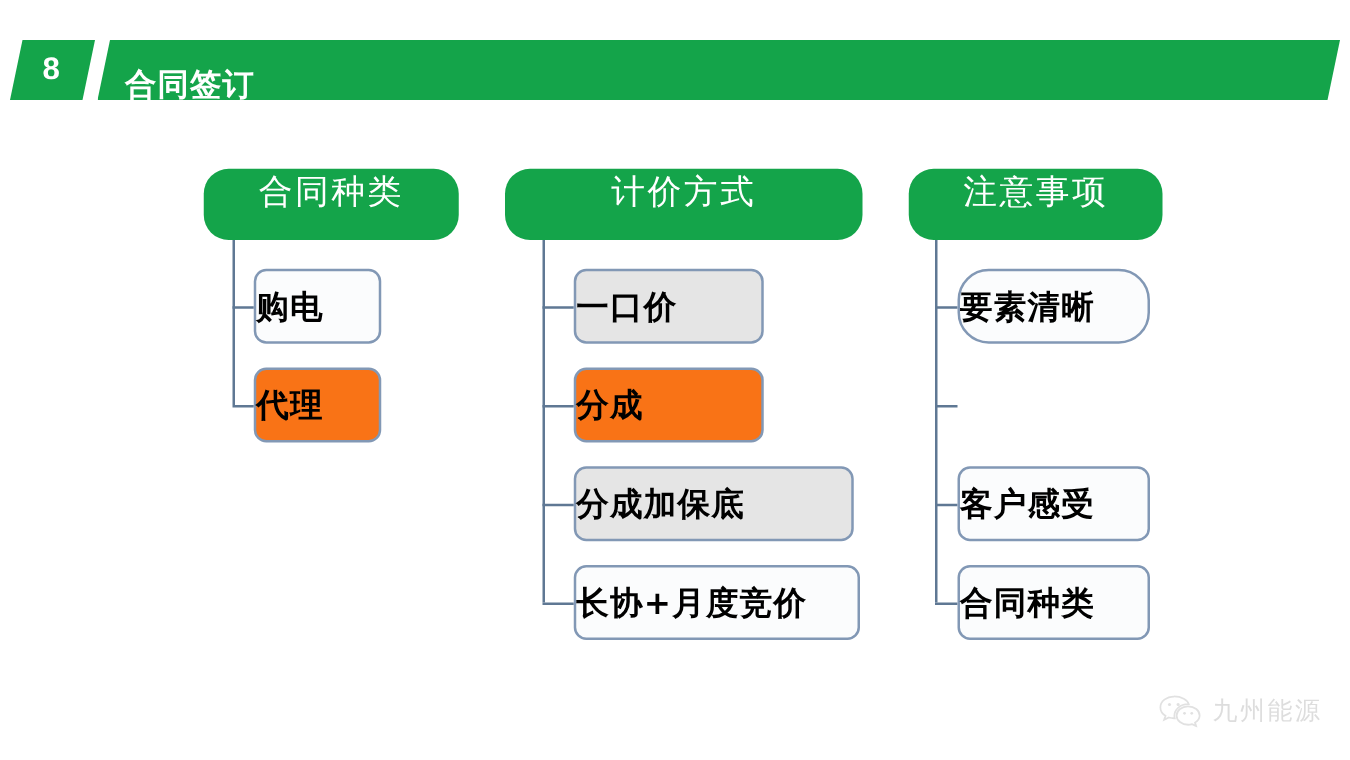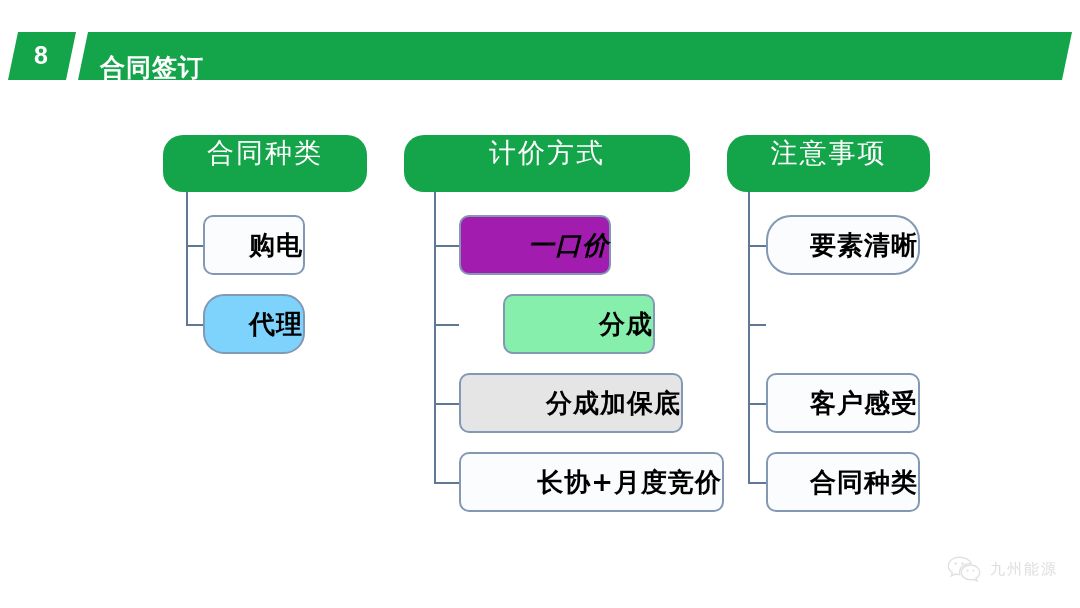--- a/index.html
+++ b/index.html
@@ -96,21 +96,21 @@
   }
   .leaf-box {
     position: absolute;
     background: #fbfcfd;
     border: 2px solid #8298b5;
     border-radius: 10px;
     color: #000000;
     font-weight: bold;
     display: flex;
     align-items: center;
-    justify-content: flex-end;
+    justify-content: flex-start;
     font-size: 26px;
     letter-spacing: 1px;
     font-family: "DejaVu Sans", "Liberation Sans", sans-serif;
     box-sizing: border-box;
   }
   .connector-v {
     position: absolute;
     width: 2px;
     background: #5f7894;
   }
@@ -125,21 +125,21 @@
     position: absolute;
     right: 22px;
     bottom: 26px;
     display: flex;
     align-items: center;
     gap: 9px;
     opacity: 0.62;
   }
   #watermark-text {
     color: #c9c9c9;
-    font-size: 15px;
+    font-size: 20px;
     letter-spacing: 2px;
     font-family: Liberation Mono, monospace;
     white-space: nowrap;
   }
   #wechat-icon svg { display: block; }
 </style>
 </head>
 <body>
 
 <div id="header-bar">
@@ -154,43 +154,43 @@
     <div class="tree-column" style="left: 0px; top: 0px; width: 1080px; height: 608px;">
       <div class="group-header" style="left: 163px; top: 135px; width: 204px; height: 57px; background: rgb(20, 164, 74);">
         <span>合同种类</span>
       </div>
       <div class="connector-v" style="left: 186px; top: 192px; height: 132px; background: rgb(95, 120, 148);"></div>
       <div class="connector-h" style="left: 186px; top: 245px; width: 17px; background: rgb(95, 120, 148);"></div>
       <div class="leaf-box" style="left: 203px; top: 215px; width: 102px; height: 60px; border-color: rgb(130, 152, 181); background: rgb(251, 252, 253);">
         <span>购电</span>
       </div>
       <div class="connector-h" style="left: 186px; top: 324px; width: 17px; background: rgb(95, 120, 148);"></div>
-      <div class="leaf-box" style="left: 203px; top: 294px; width: 102px; height: 60px; border-color: rgb(130, 152, 181); background: #7dd3fc; border-radius: 21px;">
+      <div class="leaf-box" style="left: 203px; top: 294px; width: 102px; height: 60px; border-color: rgb(130, 152, 181); background: #f97316;">
         <span>代理</span>
       </div>
     </div>
     <div class="tree-column" style="left: 0px; top: 0px; width: 1080px; height: 608px;">
       <div class="group-header" style="left: 404px; top: 135px; width: 286px; height: 57px; background: rgb(20, 164, 74);">
         <span>计价方式</span>
       </div>
       <div class="connector-v" style="left: 434px; top: 192px; height: 290px; background: rgb(95, 120, 148);"></div>
       <div class="connector-h" style="left: 434px; top: 245px; width: 25px; background: rgb(95, 120, 148);"></div>
-      <div class="leaf-box" style="left: 459px; top: 215px; width: 152px; height: 60px; border-color: rgb(130, 152, 181); background: #a21caf; font-style: italic;">
+      <div class="leaf-box" style="left: 459px; top: 215px; width: 152px; height: 60px; border-color: rgb(130, 152, 181); background: #e5e5e5;">
         <span>一口价</span>
       </div>
       <div class="connector-h" style="left: 434px; top: 324px; width: 25px; background: rgb(95, 120, 148);"></div>
-      <div class="leaf-box" style="left: 459px; top: 294px; width: 152px; height: 60px; border-color: rgb(130, 152, 181); background: #86efac; margin-left: 44px;">
+      <div class="leaf-box" style="left: 459px; top: 294px; width: 152px; height: 60px; border-color: rgb(130, 152, 181); background: #f97316;">
         <span>分成</span>
       </div>
       <div class="connector-h" style="left: 434px; top: 403px; width: 25px; background: rgb(95, 120, 148);"></div>
       <div class="leaf-box" style="left: 459px; top: 373px; width: 224px; height: 60px; border-color: rgb(130, 152, 181); background: #e5e5e5;">
         <span>分成加保底</span>
       </div>
       <div class="connector-h" style="left: 434px; top: 482px; width: 25px; background: rgb(95, 120, 148);"></div>
-      <div class="leaf-box" style="left: 459px; top: 452px; width: 265px; height: 60px; border-color: rgb(130, 152, 181); background: rgb(251, 252, 253);">
+      <div class="leaf-box" style="left: 459px; top: 452px; width: 229px; height: 60px; border-color: rgb(130, 152, 181); background: rgb(251, 252, 253);">
         <span>长协+月度竞价</span>
       </div>
     </div>
     <div class="tree-column" style="left: 0px; top: 0px; width: 1080px; height: 592px;">
       <div class="group-header" style="left: 727px; top: 135px; width: 203px; height: 57px; background: rgb(20, 164, 74);">
         <span>注意事项</span>
       </div>
       <div class="connector-v" style="left: 748px; top: 192px; height: 290px; background: rgb(95, 120, 148);"></div>
       <div class="connector-h" style="left: 748px; top: 245px; width: 18px; background: rgb(95, 120, 148);"></div>
       <div class="leaf-box" style="left: 766px; top: 215px; width: 154px; height: 60px; border-color: rgb(130, 152, 181); background: rgb(251, 252, 253); border-radius: 25px;">

